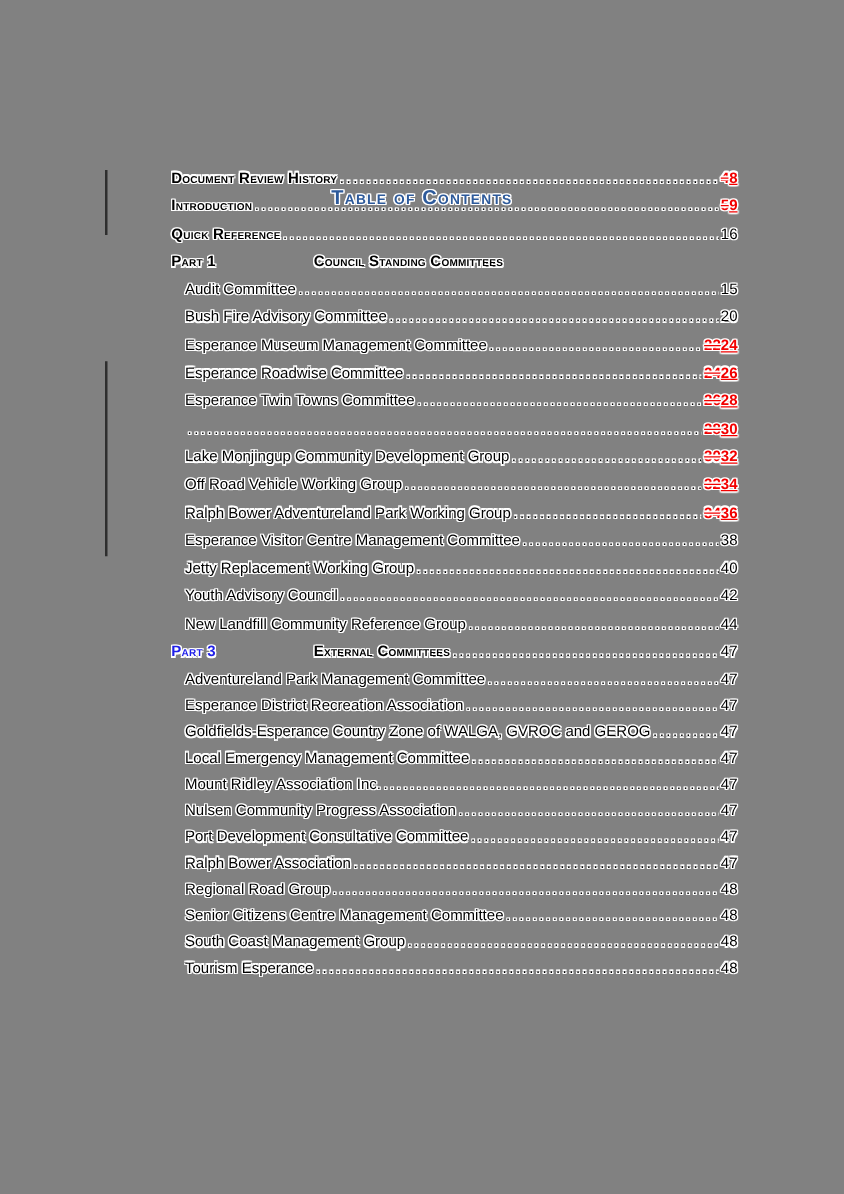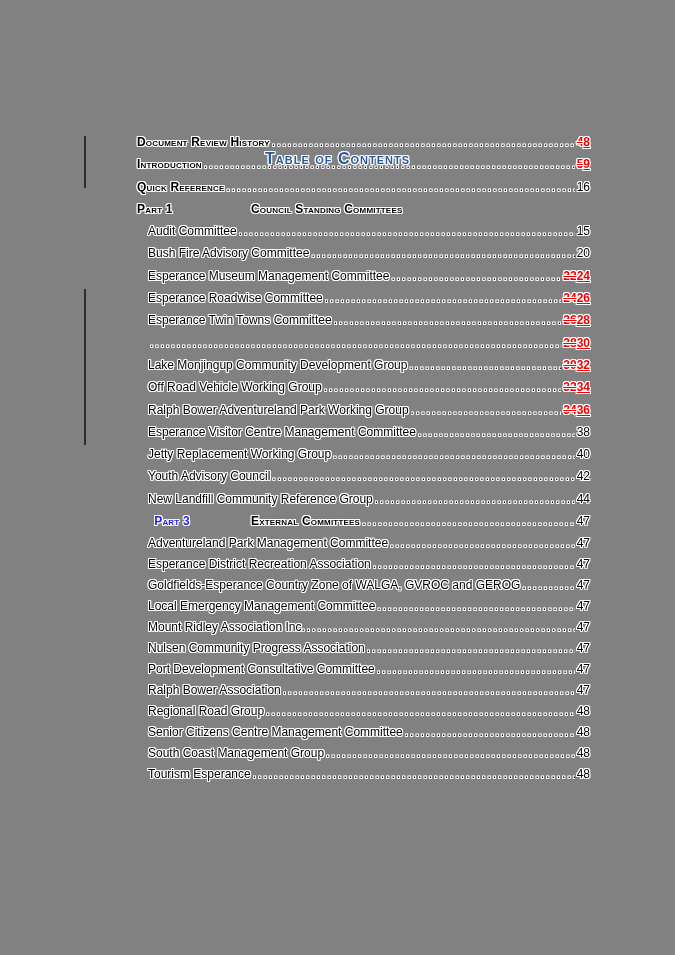--- a/index.html
+++ b/index.html
@@ -44,21 +44,21 @@
     overflow:hidden;
     margin:0 2px;
     letter-spacing:2px;
     font-weight:normal;
     min-width:10px;
   }
   .pg{flex:none;font-variant:normal;}
   .pg .del{text-decoration:line-through;}
   .pg .ins{text-decoration:underline;}
   .pg.changed{color:#f20000;font-weight:bold;}
-  .part-inserted{color:#1f1fe8;text-align:center;}
+  .part-inserted{color:#1f1fe8;}
   .change-bar{
     position:absolute;width:1.5px;background:#2e2e2e;left:84px;
   }
   #bar1{top:136px;height:52px;}
   #bar2{top:289px;height:156px;}
 </style>
 </head>
 <body>
 
 <div class="doc-title halo">Table of Contents</div>

